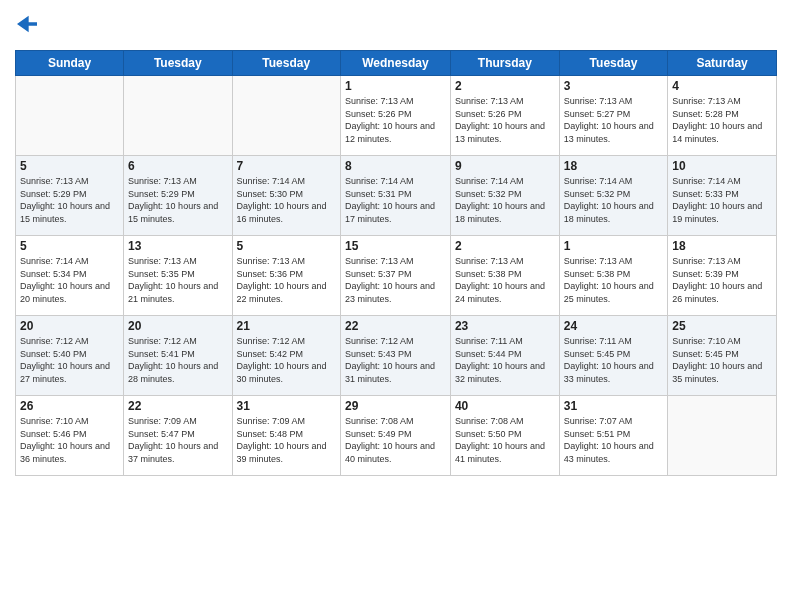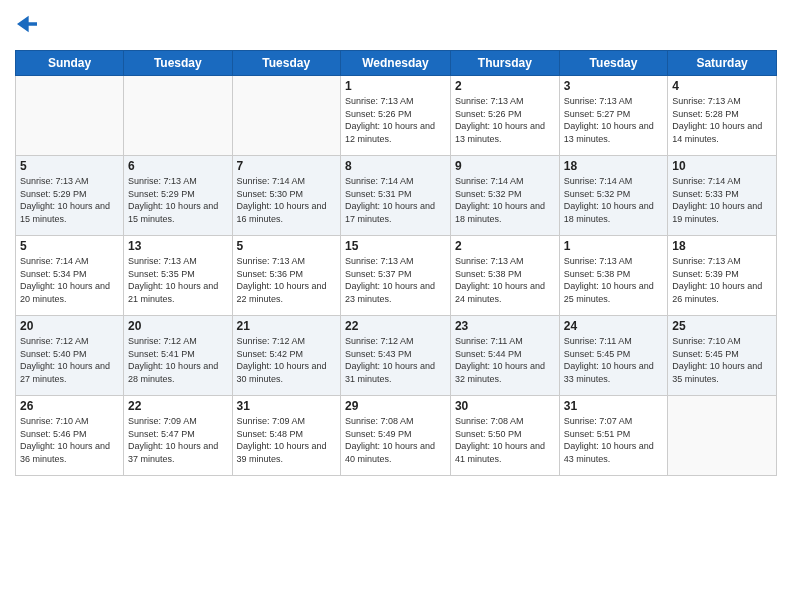--- a/index.html
+++ b/index.html
@@ -245,21 +245,21 @@
           </td>
           <td>
             <div class="day-number">31</div>
             <div class="day-info">Sunrise: 7:09 AM<br>Sunset: 5:48 PM<br>Daylight: 10 hours and 39 minutes.</div>
           </td>
           <td>
             <div class="day-number">29</div>
             <div class="day-info">Sunrise: 7:08 AM<br>Sunset: 5:49 PM<br>Daylight: 10 hours and 40 minutes.</div>
           </td>
           <td>
-            <div class="day-number">30</div>
+            <div class="day-number">40</div>
             <div class="day-info">Sunrise: 7:08 AM<br>Sunset: 5:50 PM<br>Daylight: 10 hours and 41 minutes.</div>
           </td>
           <td>
             <div class="day-number">31</div>
             <div class="day-info">Sunrise: 7:07 AM<br>Sunset: 5:51 PM<br>Daylight: 10 hours and 43 minutes.</div>
           </td>
           <td class="empty"></td>
         </tr>
       </tbody>
   </table>

